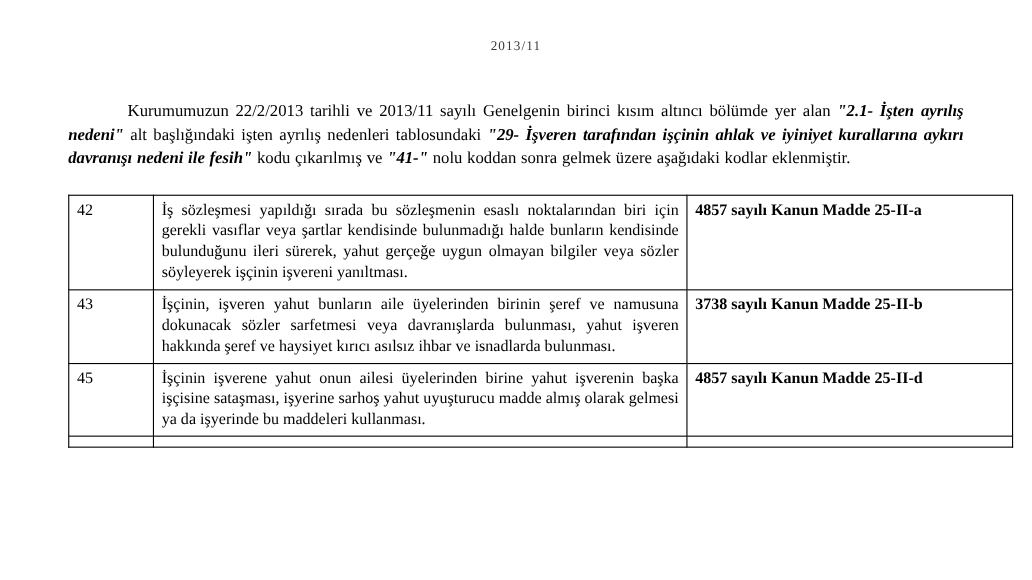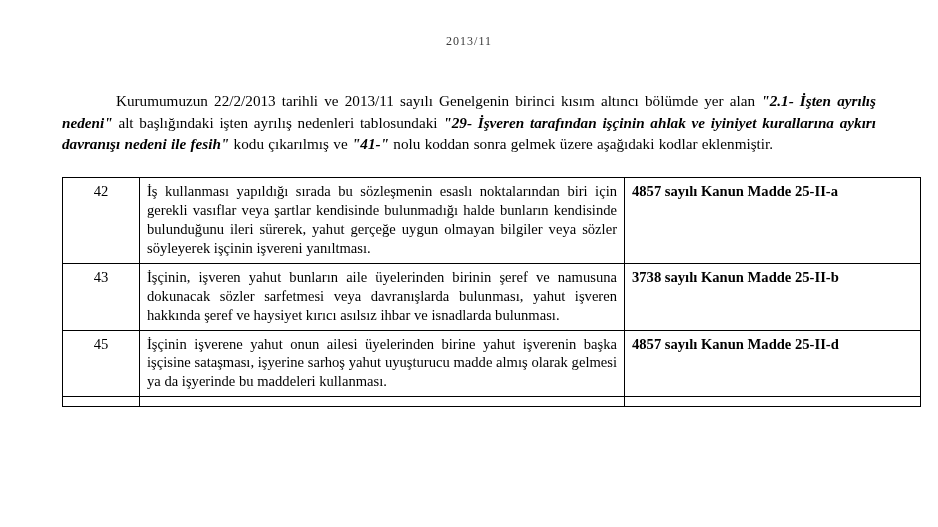--- a/index.html
+++ b/index.html
@@ -54,21 +54,20 @@
   }
   table.codes td {
     border: 1px solid #000000;
     padding: 4px 7px 5px 7px;
     font-size: 14.6px;
     line-height: 1.30;
     vertical-align: top;
   }
   td.num {
     width: 62px;
-    text-align: center;
     vertical-align: middle;
     font-size: 15px;
   }
   td.desc {
     width: 470px;
     text-align: justify;
     text-justify: inter-word;
     hyphens: none;
   }
   td.ref {
@@ -97,21 +96,21 @@
   <div class="top-stub">2013/11</div>
 
   <p class="intro">
     <span class="indent"></span><span>Kurumumuzun 22/2/2013 tarihli ve 2013/11 sayılı Genelgenin birinci kısım altıncı bölümde yer alan </span><span class="q">"2.1- İşten ayrılış nedeni"</span><span> alt başlığındaki işten ayrılış nedenleri tablosundaki </span><span class="q">"29- İşveren tarafından işçinin ahlak ve iyiniyet kurallarına aykırı davranışı nedeni ile fesih"</span><span> kodu çıkarılmış ve </span><span class="q">"41-"</span><span> nolu koddan sonra gelmek üzere aşağıdaki kodlar eklenmiştir.</span>
   </p>
 
   <table class="codes">
     <tbody>
       <tr>
         <td class="num">42</td>
-        <td class="desc">İş kullanması yapıldığı sırada bu sözleşmenin esaslı noktalarından biri için gerekli vasıflar veya şartlar kendisinde bulunmadığı halde bunların kendisinde bulunduğunu ileri sürerek, yahut gerçeğe uygun olmayan bilgiler veya sözler söyleyerek işçinin işvereni yanıltması.</td>
+        <td class="desc">İş sözleşmesi yapıldığı sırada bu sözleşmenin esaslı noktalarından biri için gerekli vasıflar veya şartlar kendisinde bulunmadığı halde bunların kendisinde bulunduğunu ileri sürerek, yahut gerçeğe uygun olmayan bilgiler veya sözler söyleyerek işçinin işvereni yanıltması.</td>
         <td class="ref">4857 sayılı Kanun Madde 25-II-a</td>
       </tr>
       <tr>
         <td class="num">43</td>
         <td class="desc">İşçinin, işveren yahut bunların aile üyelerinden birinin şeref ve namusuna dokunacak sözler sarfetmesi veya davranışlarda bulunması, yahut işveren hakkında şeref ve haysiyet kırıcı asılsız ihbar ve isnadlarda bulunması.</td>
         <td class="ref">3738 sayılı Kanun Madde 25-II-b</td>
       </tr>
       <tr>
         <td class="num">45</td>
         <td class="desc">İşçinin işverene yahut onun ailesi üyelerinden birine yahut işverenin başka işçisine sataşması, işyerine sarhoş yahut uyuşturucu madde almış olarak gelmesi ya da işyerinde bu maddeleri kullanması.</td>

